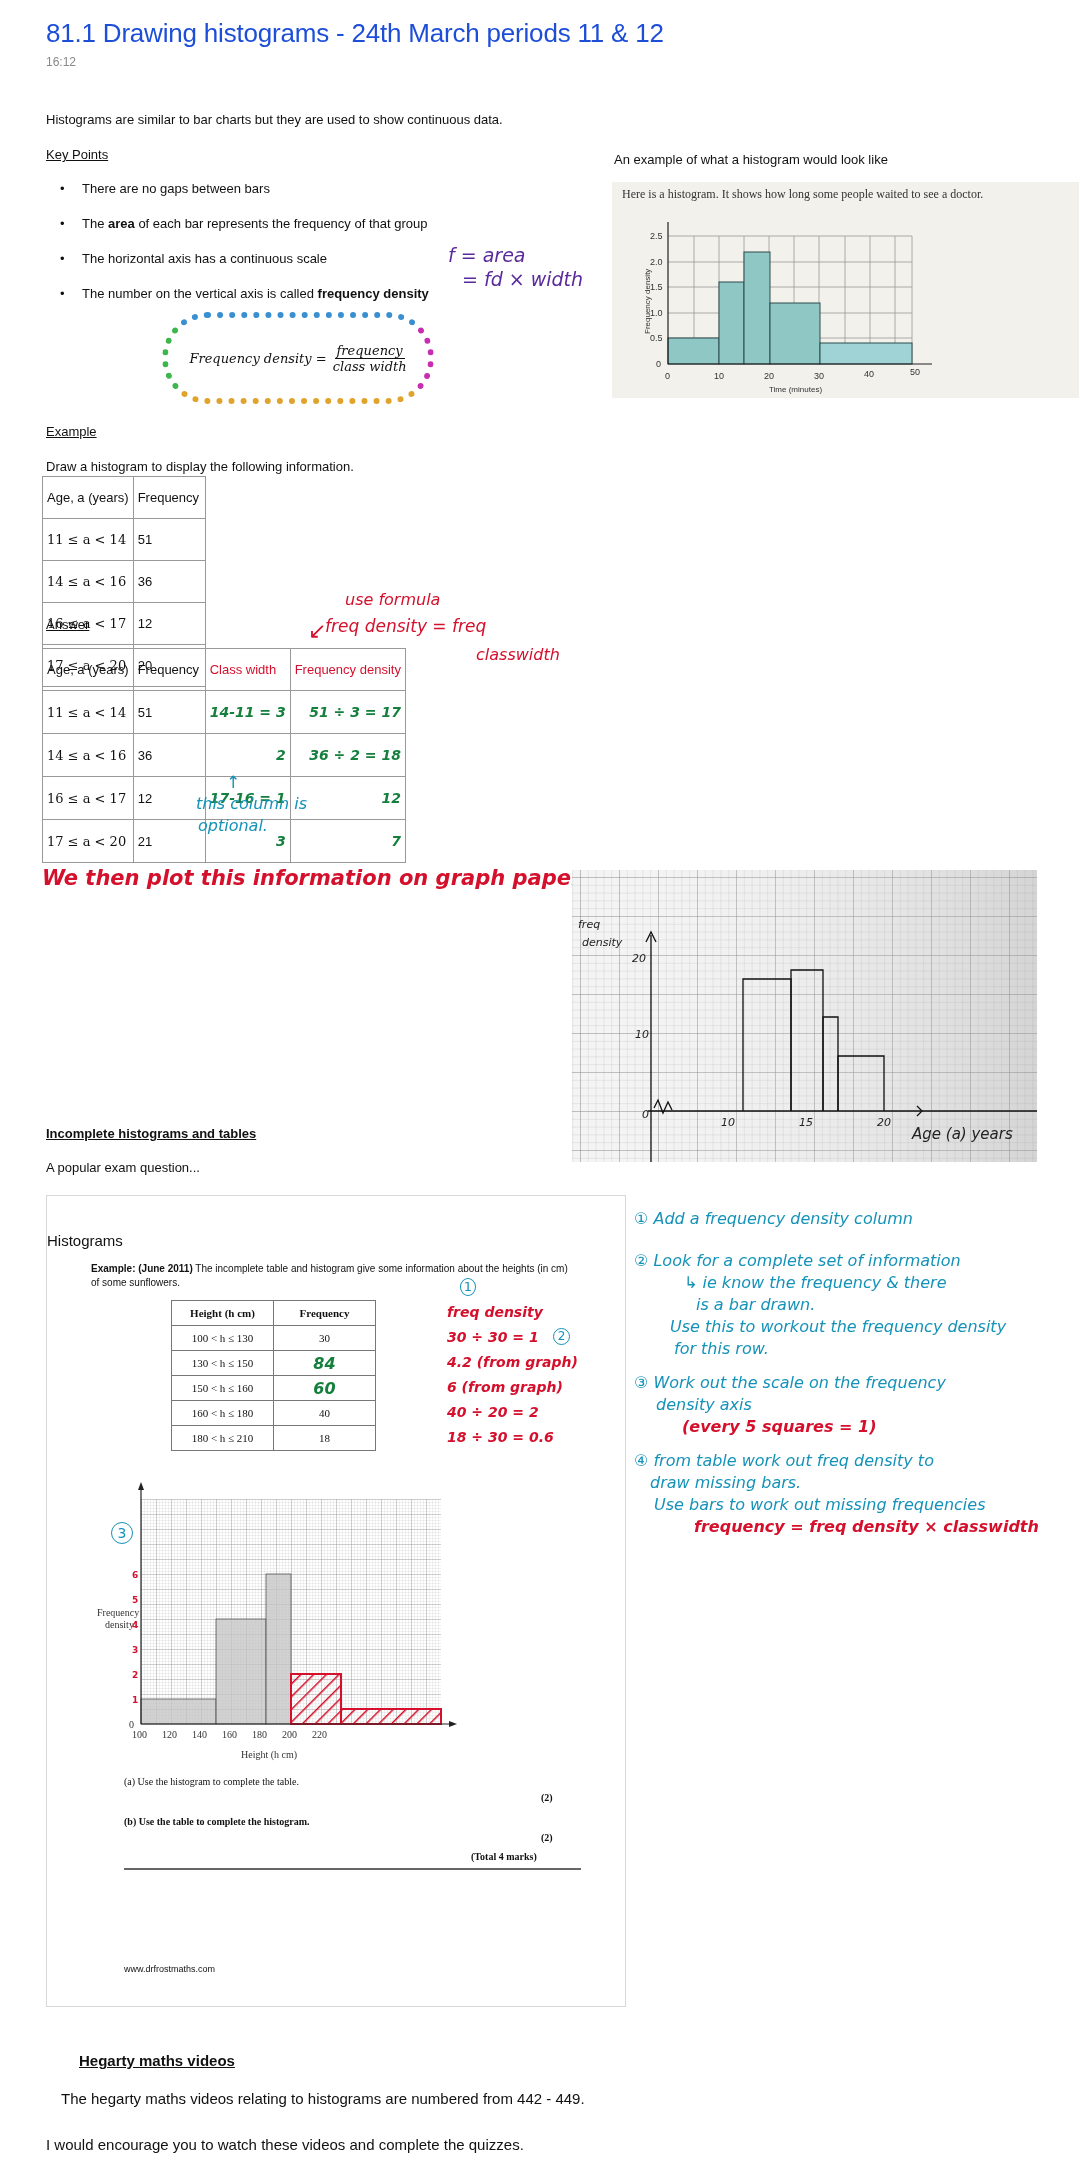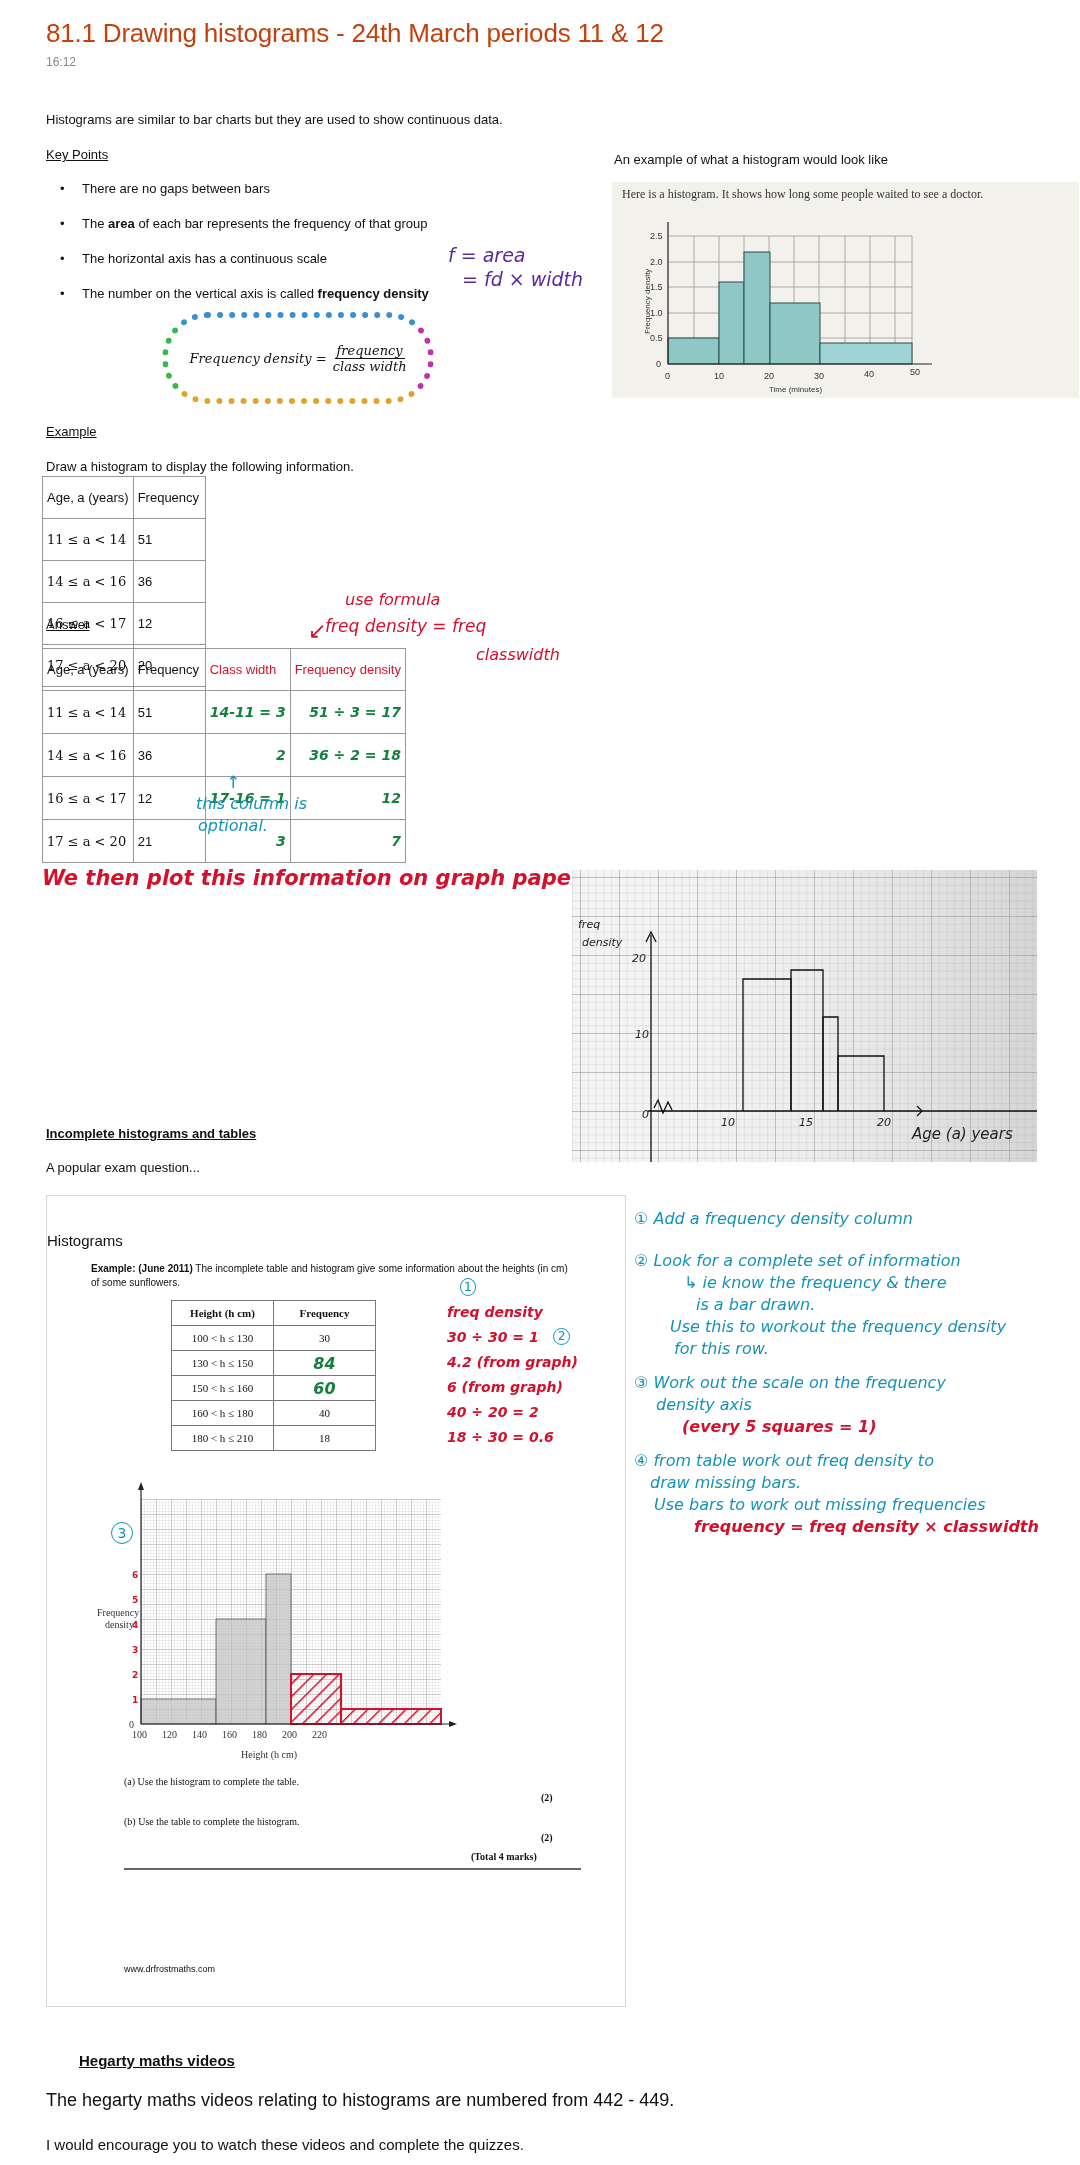--- a/index.html
+++ b/index.html
@@ -1,19 +1,19 @@
 <!DOCTYPE html>
 <html><head>
 <meta charset="utf-8">
 <style>
   * { box-sizing: border-box; margin: 0; padding: 0; }
   html, body { width: 1080px; height: 2165px; background: #ffffff; overflow: hidden; }
   body { position: relative; font-family: "Liberation Sans", "DejaVu Sans", sans-serif; color: #111; }
   .abs { position: absolute; }
-  .title { left: 46px; top: 18px; font-size: 26px; font-weight: 300; color: #c2410c; letter-spacing: -0.2px; }
+  .title { left: 46px; top: 18px; font-size: 26px; font-weight: 300; color: #1d4ed8; letter-spacing: -0.2px; }
   .time { left: 46px; top: 55px; font-size: 12px; color: #888; }
   .p { font-size: 13px; color: #111; }
   .u { text-decoration: underline; }
   .hb { font-weight: bold; text-decoration: underline; }
   .ink-red { color: #d4102c; font-family: "DejaVu Sans", sans-serif; font-style: italic; }
   .ink-blue { color: #1592b8; font-family: "DejaVu Sans", sans-serif; font-style: italic; }
   .ink-purple { color: #5a2a9c; font-family: "DejaVu Sans", sans-serif; font-style: italic; }
   ul.kp { list-style: none; }
   ul.kp li { position: relative; padding-left: 36px; height: 35px; font-size: 13px; }
   ul.kp li::before { content: "\2022"; position: absolute; left: 14px; top: 0; }
@@ -314,21 +314,21 @@
       <text x="41" y="202">2</text>
       <text x="41" y="177">3</text>
       <text x="41" y="152">4</text>
       <text x="41" y="127">5</text>
       <text x="41" y="102">6</text>
     </g>
   </svg>
 
   <div class="abs serif" style="left:77px;top:580px;font-size:10px;">(a)  Use the histogram to complete the table.</div>
   <div class="abs serif" style="left:494px;top:596px;font-size:10px;font-weight:bold;">(2)</div>
-  <div class="abs serif" style="left:77px;top:620px;font-size:10px;">(b)  Use the table to complete the histogram.</div>
+  <div class="abs serif" style="left:77px;top:620px;font-size:10px;font-weight:bold;">(b)  Use the table to complete the histogram.</div>
   <div class="abs serif" style="left:494px;top:636px;font-size:10px;font-weight:bold;">(2)</div>
   <div class="abs serif" style="left:424px;top:655px;font-size:10px;font-weight:bold;">(Total 4 marks)</div>
   <div class="abs" style="left:77px;top:672px;width:457px;height:1.5px;background:#666;"></div>
   <div class="abs" style="left:77px;top:768px;font-size:9px;">www.drfrostmaths.com</div>
 </div>
 
 <div class="abs ink-blue" style="left:634px;top:1208px;font-size:16px;line-height:22px;">
   <div>① Add a frequency density column</div>
   <div style="margin-top:20px">② Look for a complete set of information</div>
   <div style="padding-left:50px">↳ ie know the frequency &amp; there</div>
@@ -338,14 +338,14 @@
   <div style="margin-top:12px">③ Work out the scale on the frequency</div>
   <div style="padding-left:22px">density axis</div>
   <div style="padding-left:48px;color:#d4102c;font-weight:bold;">(every 5 squares = 1)</div>
   <div style="margin-top:12px">④ from table work out freq density to</div>
   <div style="padding-left:16px">draw missing bars.</div>
   <div style="padding-left:20px">Use bars to work out missing frequencies</div>
   <div style="padding-left:60px;color:#d4102c;font-weight:bold;">frequency = freq density × classwidth</div>
 </div>
 
 <div class="abs hb" style="left:46px;top:2052px;font-size:15px;margin-left:33px;">Hegarty maths videos</div>
-<div class="abs" style="left:46px;top:2090px;font-size:18px;">The hegarty maths videos relating to histograms are numbered from 442 - 449.</div>
+<div class="abs" style="left:61px;top:2090px;font-size:15px;">The hegarty maths videos relating to histograms are numbered from 442 - 449.</div>
 <div class="abs" style="left:46px;top:2136px;font-size:15px;">I would encourage you to watch these videos and complete the quizzes.</div>
 
 </body></html>

